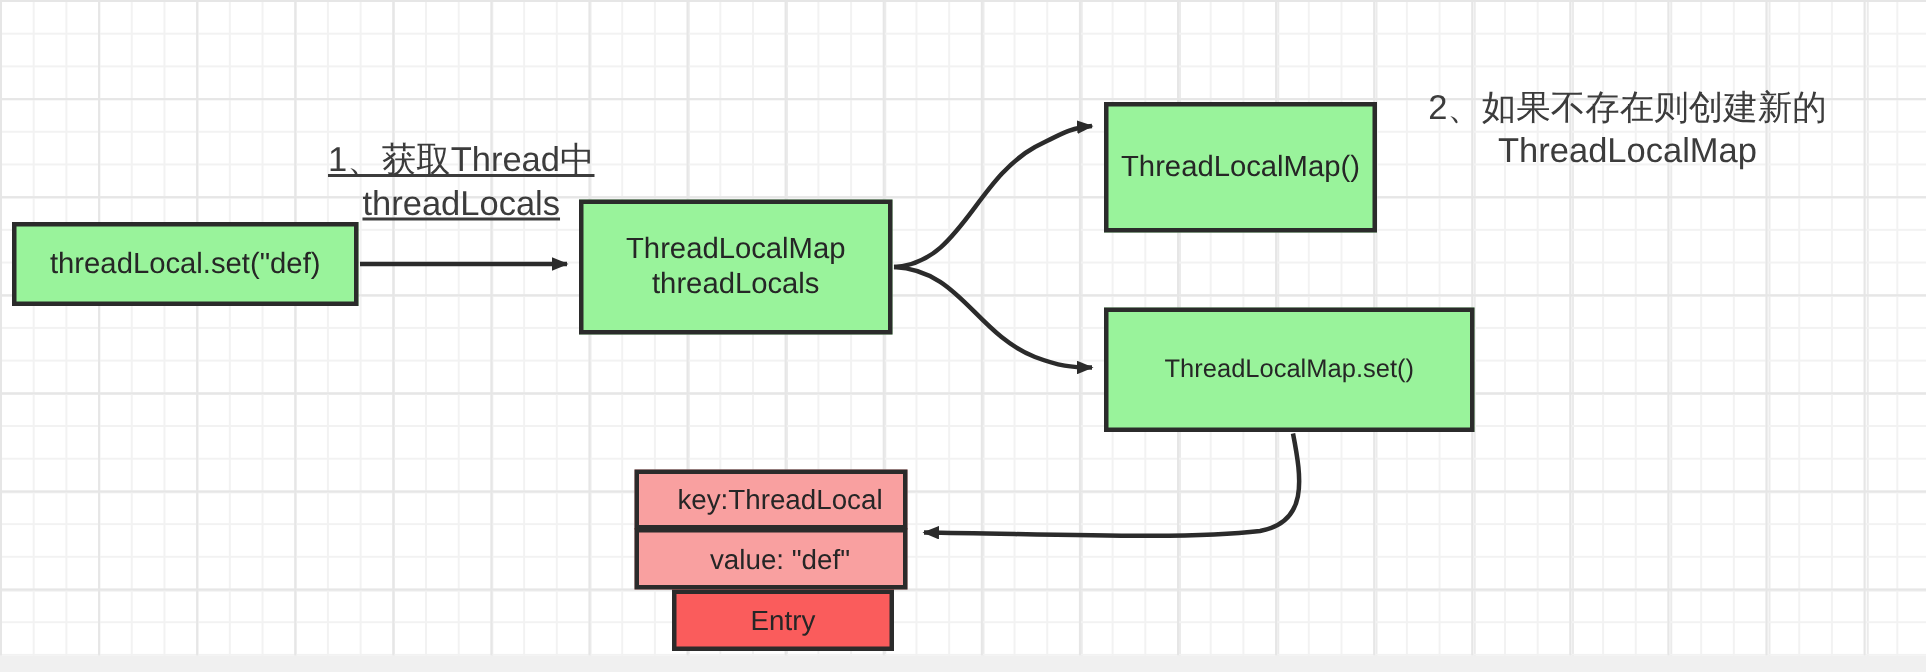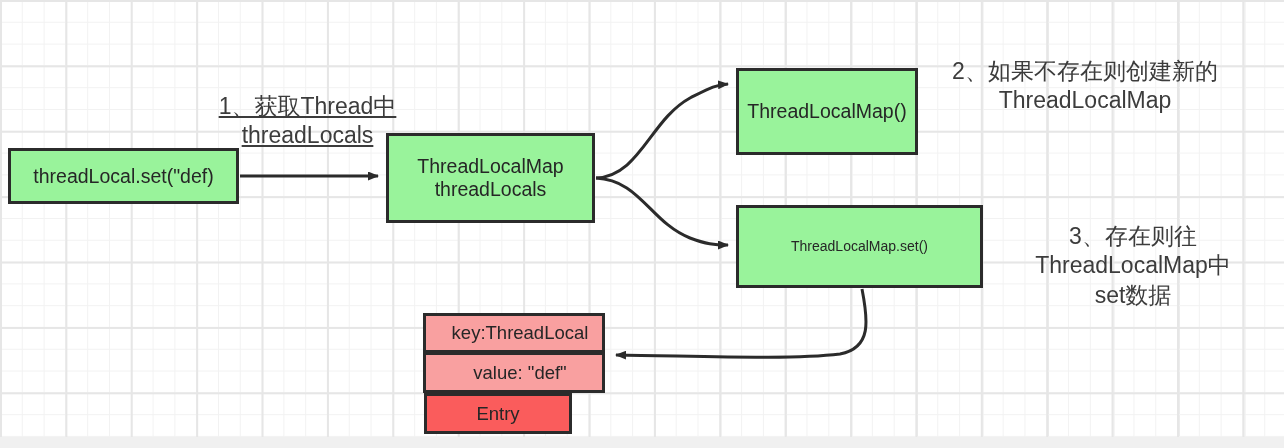--- a/index.html
+++ b/index.html
@@ -80,33 +80,33 @@
     left: 386px; top: 133px; width: 209px; height: 90px;
     font-size: 19.5px;
   }
   #node-tlm-new {
     left: 736px; top: 40px; width: 182px; height: 87px;
     font-size: 19.5px;
     margin-top: 28px;
   }
   #node-tlm-set {
     left: 736px; top: 205px; width: 247px; height: 83px;
-    font-size: 14px;
+    font-size: 17px;
     text-align: right;
   }
   #entry-key {
     left: 423px; top: 313px; width: 182px; height: 40px;
     font-size: 18.5px;
   }
   #entry-value {
     left: 423px; top: 352px; width: 182px; height: 41px;
     font-size: 18.5px;
   }
   #entry-label {
-    left: 424px; top: 393px; width: 148px; height: 41px;
+    left: 448px; top: 393px; width: 148px; height: 41px;
     font-size: 18.5px;
   }
 
   .edge-label {
     position: absolute;
     color: #3c3c3c;
     font-size: 23px;
     line-height: 1.28;
     text-align: center;
     white-space: pre-line;
@@ -162,18 +162,16 @@
   <div class="node salmon" id="entry-value">value: "def"</div>
 
   <div class="node red" id="entry-label">Entry</div>
 
   <div class="edge-label" id="label-1">1、获取Thread中
 threadLocals</div>
 
   <div class="edge-label" id="label-2">2、如果不存在则创建新的
 ThreadLocalMap</div>
 
-  <div class="edge-label" id="label-3">3、存在则往ThreadLocalMap中
-set数据</div>
 
 
   <div id="footer-band"></div>
 </div>
 
 </body></html>

